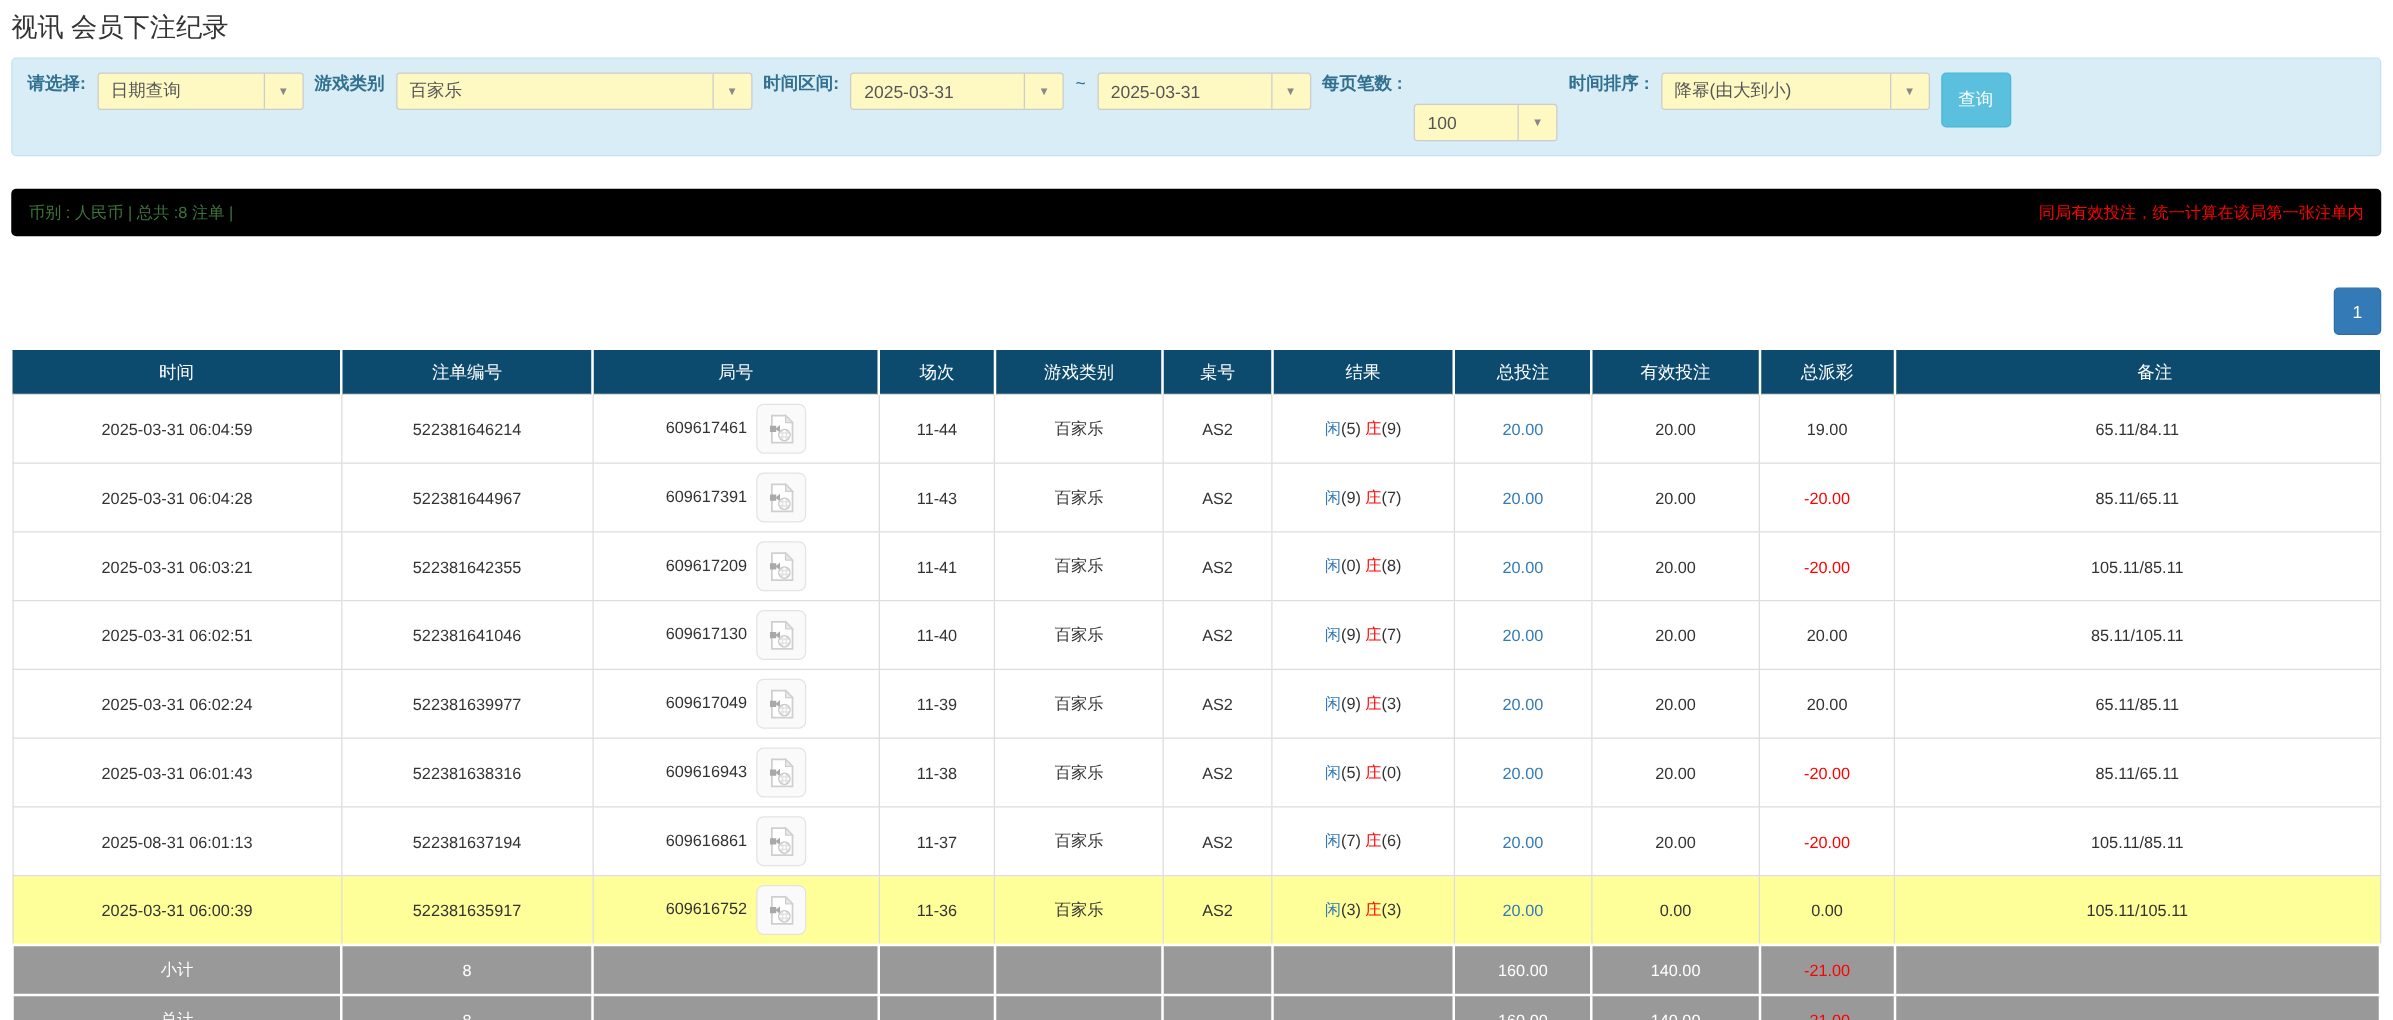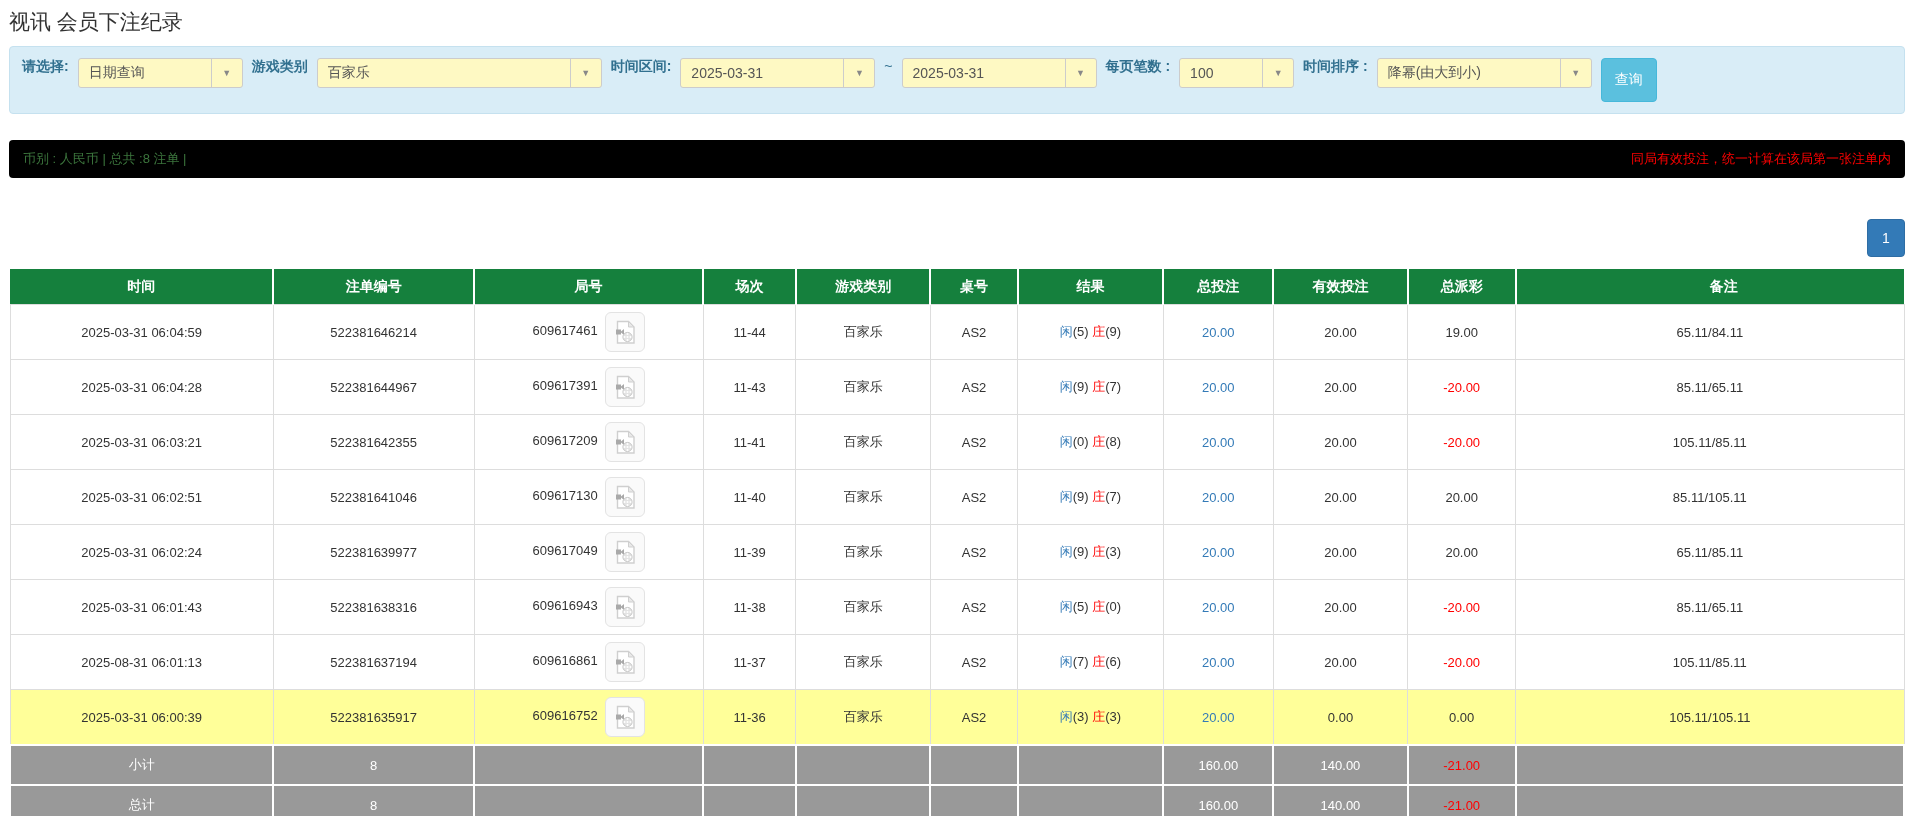--- a/index.html
+++ b/index.html
@@ -12,39 +12,39 @@
   .filter-panel { background:#d9edf7; border:1px solid #c5e1ef; border-radius:4px;
     padding:11px 12px; display:flex; align-items:flex-start; gap:9px; }
   .flabel { color:#31708f; font-weight:bold; font-size:14px; white-space:nowrap; }
   .tilde { color:#31708f; font-size:14px; }
   .select { background:#fef9c3; border:1px solid #ccc; border-radius:3px; height:30px;
     display:flex; align-items:stretch; box-sizing:border-box; cursor:pointer; }
   .sel-value { flex:1; display:flex; align-items:center; padding:0 10px; font-size:14px; color:#555;
     white-space:nowrap; overflow:hidden; }
   .sel-arrow { width:30px; border-left:1px solid #ccc; display:flex; align-items:center;
     justify-content:center; color:#888; font-size:9px; }
-  .w-query { width:165px; } .w-game { width:285px; } .w-date { width:195px; }
-  .w-size { width:115px; } .w-sort { width:215px; }
+  .w-query { width:165px; } .w-game { width:285px; } .w-date { width:171px; }
+  .w-size { width:115px;margin-top:25px; } .w-sort { width:215px; }
   .search-btn { background:#5bc0de; color:#fff; border:1px solid #46b8da; border-radius:4px;
     height:44px; padding:0 13px; font-size:14px; cursor:pointer; }
 
   
   .summary-bar { margin-top:26px; background:#000000; border-radius:4px; padding:10px 14px;
     display:flex; justify-content:space-between; align-items:center; font-size:13px; color:#3c763d; }
   .notice { color:#ff0000; }
 
   
   .pager { display:flex; justify-content:flex-end; }
   .pager.top { margin:41px 0 12px 0; }
   .page-btn { width:38px; height:38px; background:#337ab7; color:#fff; border:1px solid #2e6da4;
     border-radius:4px; font-size:14px; cursor:pointer; }
 
   
   table.records { width:100%; border-collapse:collapse; table-layout:fixed; font-size:13px; color:#333; }
-  thead th { background:#15803d; color:#fff; font-weight:bold; font-size:14px; height:33px;
+  thead th { background:#0c4a6e; color:#fff; font-weight:normal; font-size:14px; height:33px;
     border-right:2px solid #fff; }
   thead th:last-child { border-right:none;padding-left:28px; }
   tbody td { background:#fff; border:1px solid #ddd; height:54px; text-align:center;
     vertical-align:middle; padding:0 4px; }
   tr.highlight td { background:#ffff99; }
   tfoot td { background:#999999; color:#fff; border:2px solid #fff; height:36px;
     text-align:center; vertical-align:middle; }
   .neg { color:#ff0000; }
   .bet-link { color:#337ab7; cursor:pointer; }
   .res-player { color:#337ab7; }

